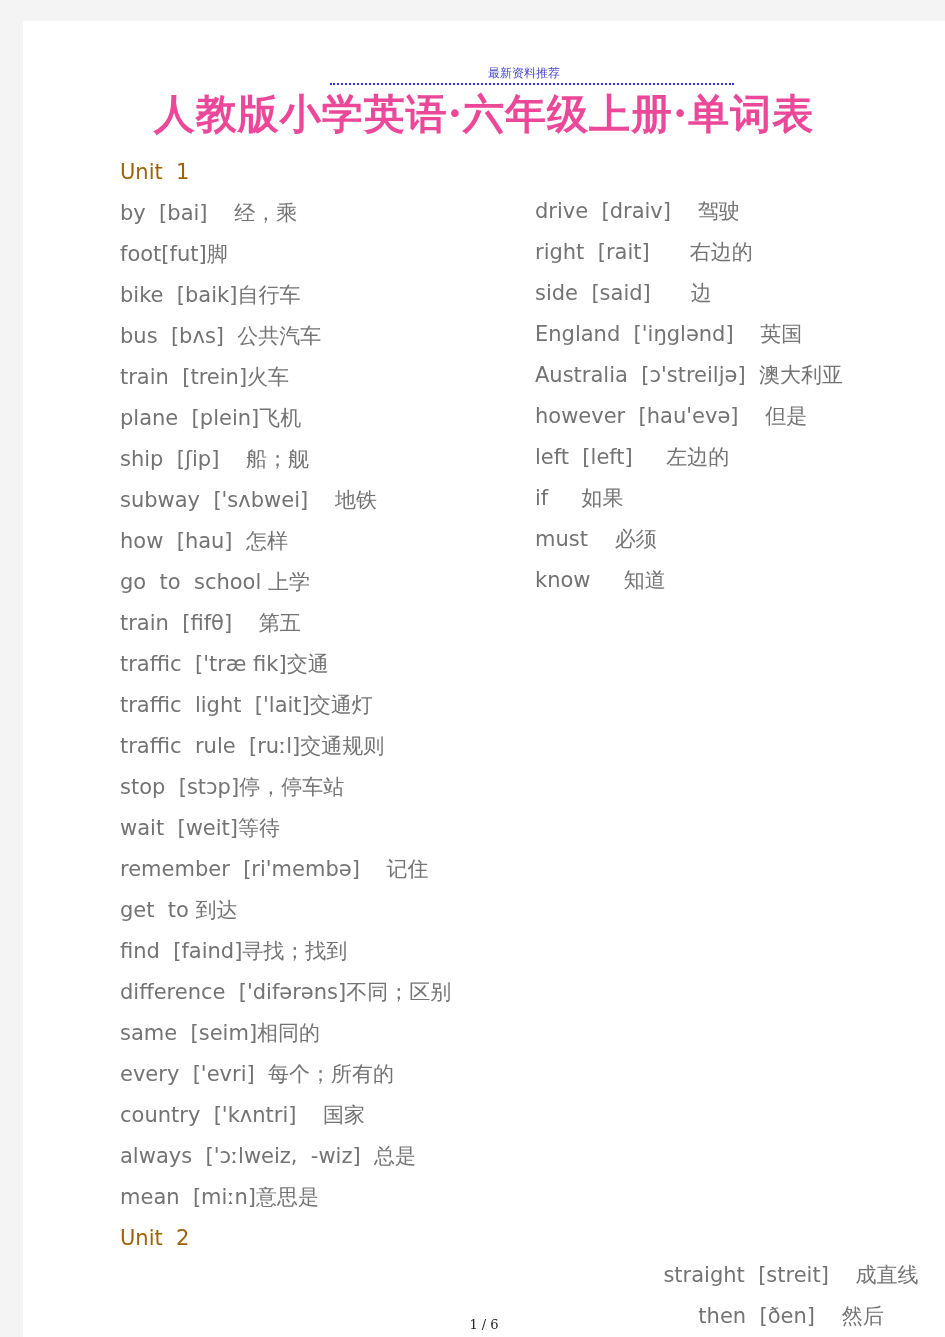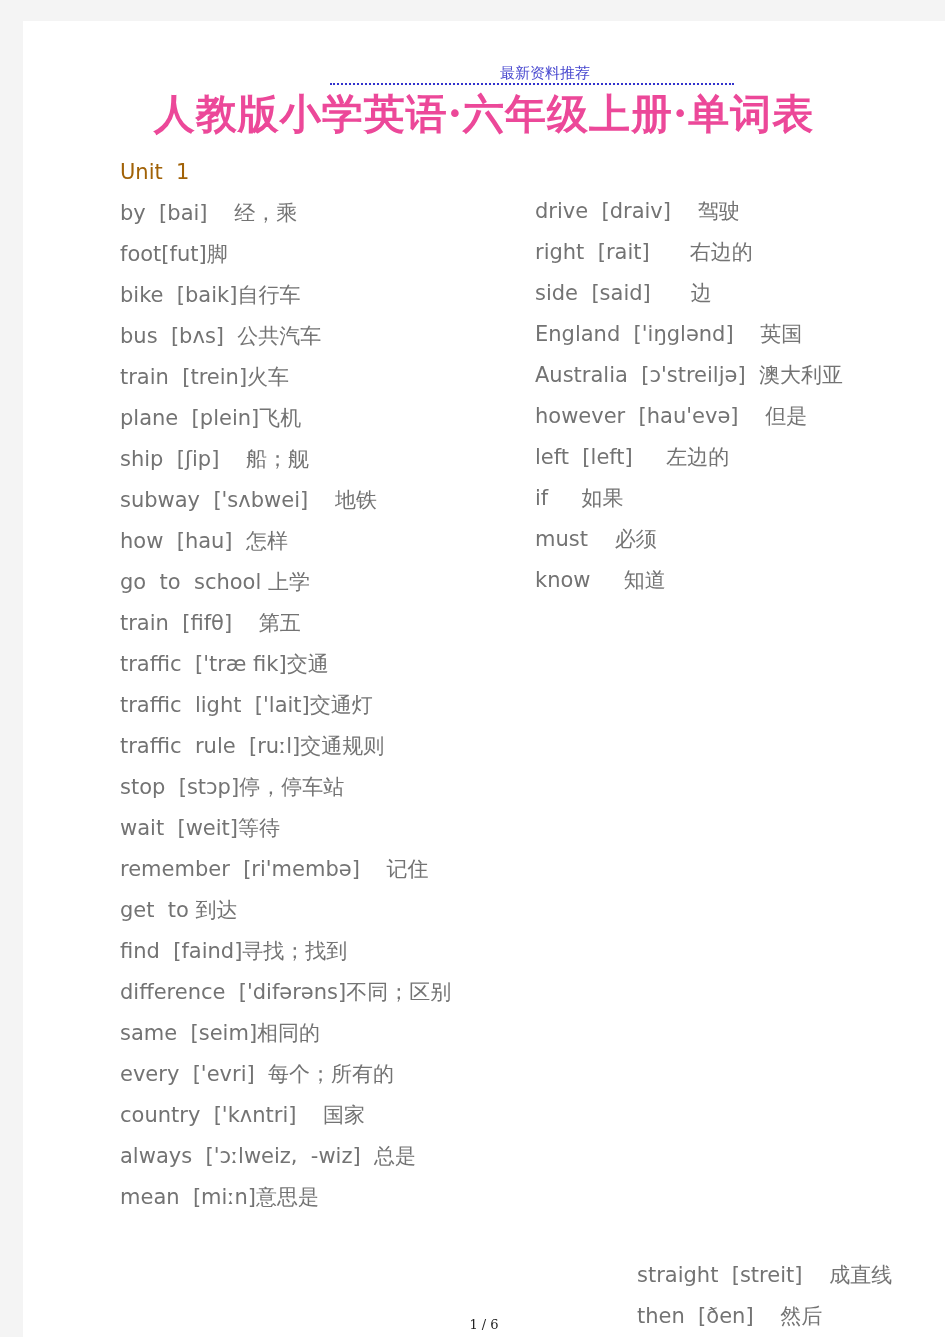--- a/index.html
+++ b/index.html
@@ -36,27 +36,27 @@
   #watermark-rule {
     position: absolute;
     left: 307px;
     top: 26px;
     width: 404px;
     height: 0;
     border-top: 2px dotted #3333cc;
   }
   #watermark-text {
     position: absolute;
-    left: 320px;
+    left: 299px;
     top: 6px;
     width: 404px;
     text-align: center;
     color: #4a4ad0;
     font-family: "DejaVu Serif", "Liberation Serif", serif;
-    font-size: 15px;
+    font-size: 12px;
     line-height: 20px;
     white-space: nowrap;
   }
 
   
   #doc-title {
     position: absolute;
     left: 0;
     top: 66px;
     width: 922px;
@@ -84,21 +84,21 @@
   .unit-line {
     font-family: "DejaVu Sans", "Liberation Sans", sans-serif;
     font-size: 21px;
     line-height: 41px;
     color: #a16207;
     white-space: pre;
   }
 
   #col-left  { left: 97px; top: 131px;  width: 420px; }
   #col-right { left: 512px; top: 170px; width: 400px; }
-  #col-bottom-right { left: 614px; top: 1234px; width: 308px; }
+  #col-bottom-right { left: 614px; top: 1234px; width: 308px; text-align: center; }
 
   
   #page-footer {
     position: absolute;
     left: 0;
     top: 1255px;
     width: 922px;
     text-align: center;
     font-family: "DejaVu Serif", "Liberation Serif", serif;
     font-size: 13px;
@@ -140,20 +140,21 @@
       <div class="word-line">wait  [weit]等待</div>
       <div class="word-line">remember  [ri'membə]    记住</div>
       <div class="word-line">get  to 到达</div>
       <div class="word-line">find  [faind]寻找；找到</div>
       <div class="word-line">difference  ['difərəns]不同；区别</div>
       <div class="word-line">same  [seim]相同的</div>
       <div class="word-line">every  ['evri]  每个；所有的</div>
       <div class="word-line">country  ['kʌntri]    国家</div>
       <div class="word-line">always  ['ɔːlweiz,  -wiz]  总是</div>
       <div class="word-line">mean  [miːn]意思是</div>
+      <div class="unit-line">Unit  2</div>
     </div>
 
   <div id="col-right" class="word-col">
       <div class="word-line">drive  [draiv]    驾驶</div>
       <div class="word-line">right  [rait]      右边的</div>
       <div class="word-line">side  [said]      边</div>
       <div class="word-line">England  ['iŋglənd]    英国</div>
       <div class="word-line">Australia  [ɔ'streiljə]  澳大利亚</div>
       <div class="word-line">however  [hau'evə]    但是</div>
       <div class="word-line">left  [left]     左边的</div>

